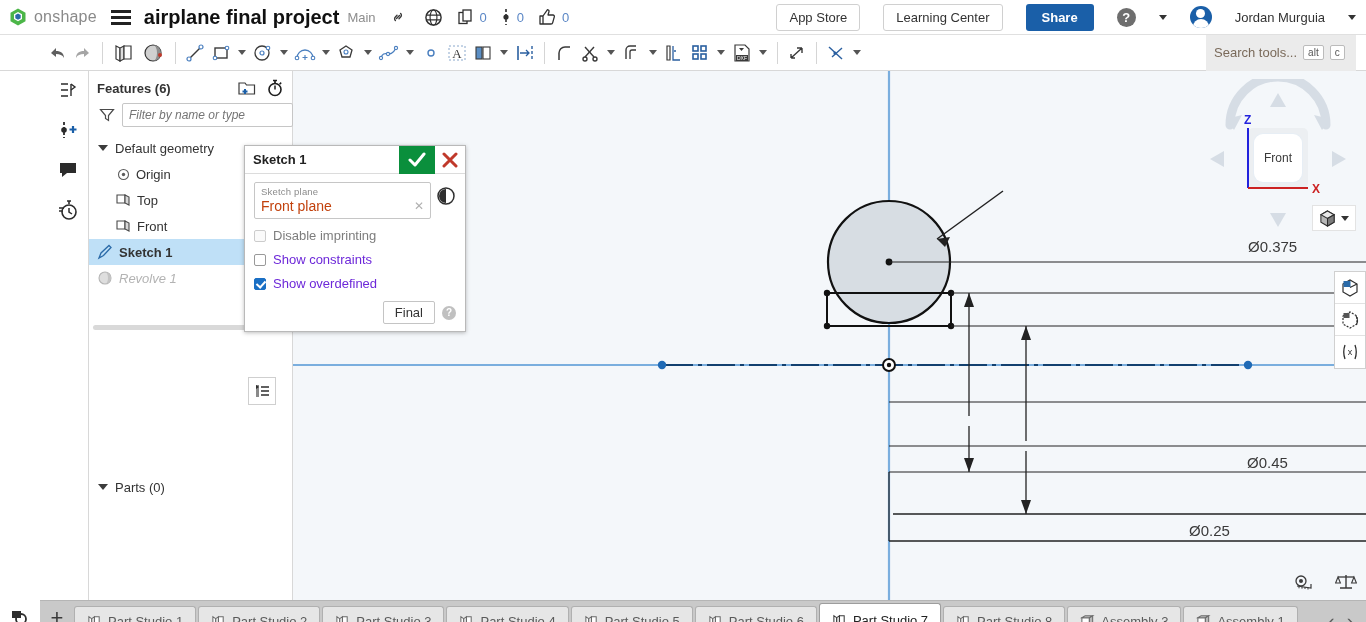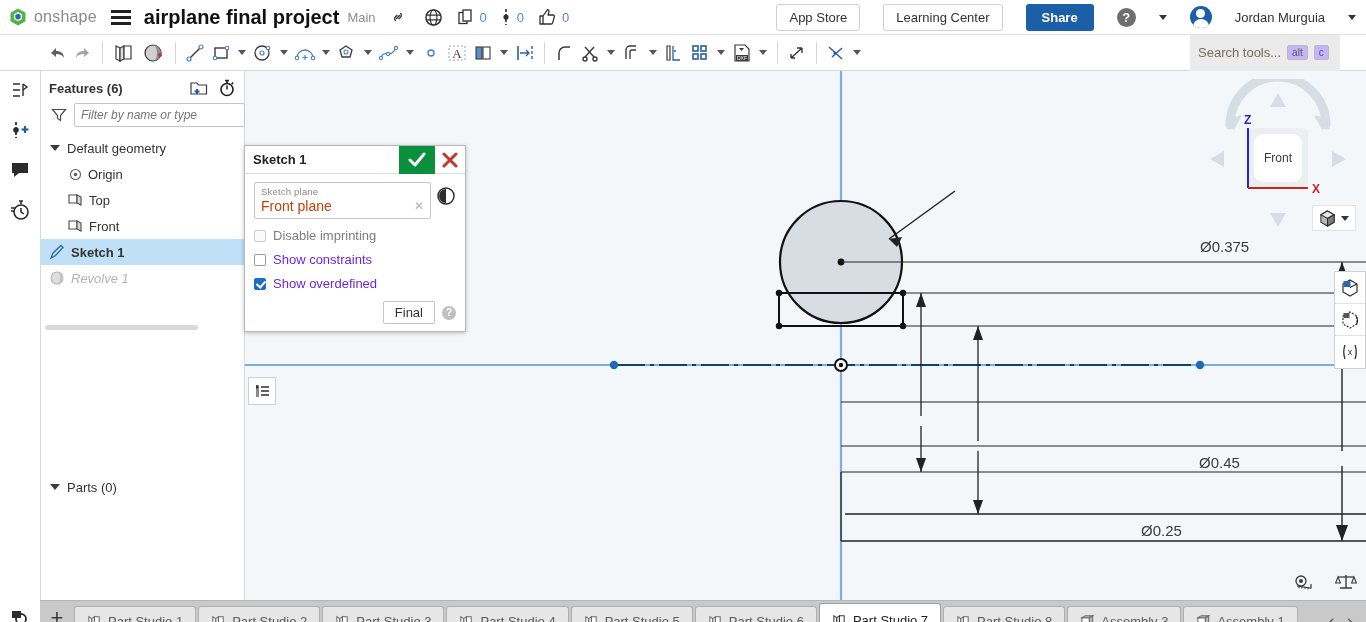--- a/index.html
+++ b/index.html
@@ -54,34 +54,34 @@
   }
   .tb-btn {
     width:26px;height:30px;display:flex;align-items:center;justify-content:center;
     cursor:pointer;
   }
   .tb-btn.wide { width:30px; }
   .tb-caret { width:16px;height:30px;display:flex;align-items:center;justify-content:center;cursor:pointer;}
   .tb-caret i { width:0;height:0;border-left:4px solid transparent;border-right:4px solid transparent;border-top:5px solid #555; display:block;}
   .tb-sep { width:1px;height:22px;background:#d5d5d5;margin:0 6px; }
   .search-tools {
-    margin-left:auto; margin-right:26px;
+    margin-left:auto; margin-right:10px;
     background:#ebebeb; border-radius:3px; height:44px;
     display:flex; align-items:center; padding:0 8px; gap:6px; min-width:150px;
     cursor:text;
     text-align:right;
   }
   .search-tools .st-label { color:#7a6a5a; font-size:13px; }
   .kbd {
-    border:1px solid #bbb; border-radius:2px; background:#c4b5fd; color:#555;
+    border:1px solid #bbb; border-radius:2px; background:#ffffff; color:#555;
     font-size:10px; padding:1px 4px; line-height:1.1;
   }
 
   
-  .body-area { position:relative; width:1366px; height:529px; display:flex; }
+  .body-area { position:relative; width:1366px; height:529px; display:flex;padding-left:48px; }
 
   
   .rail {
     width:41px; background:#fff; border-right:1px solid #d8d8d8;
     display:flex; flex-direction:column; align-items:center; padding-top:6px; gap:14px;
   }
   .rail-icon { width:26px;height:26px;display:flex;align-items:center;justify-content:center;cursor:pointer;color:#2b2b2b;}
 
   
   .tree {

